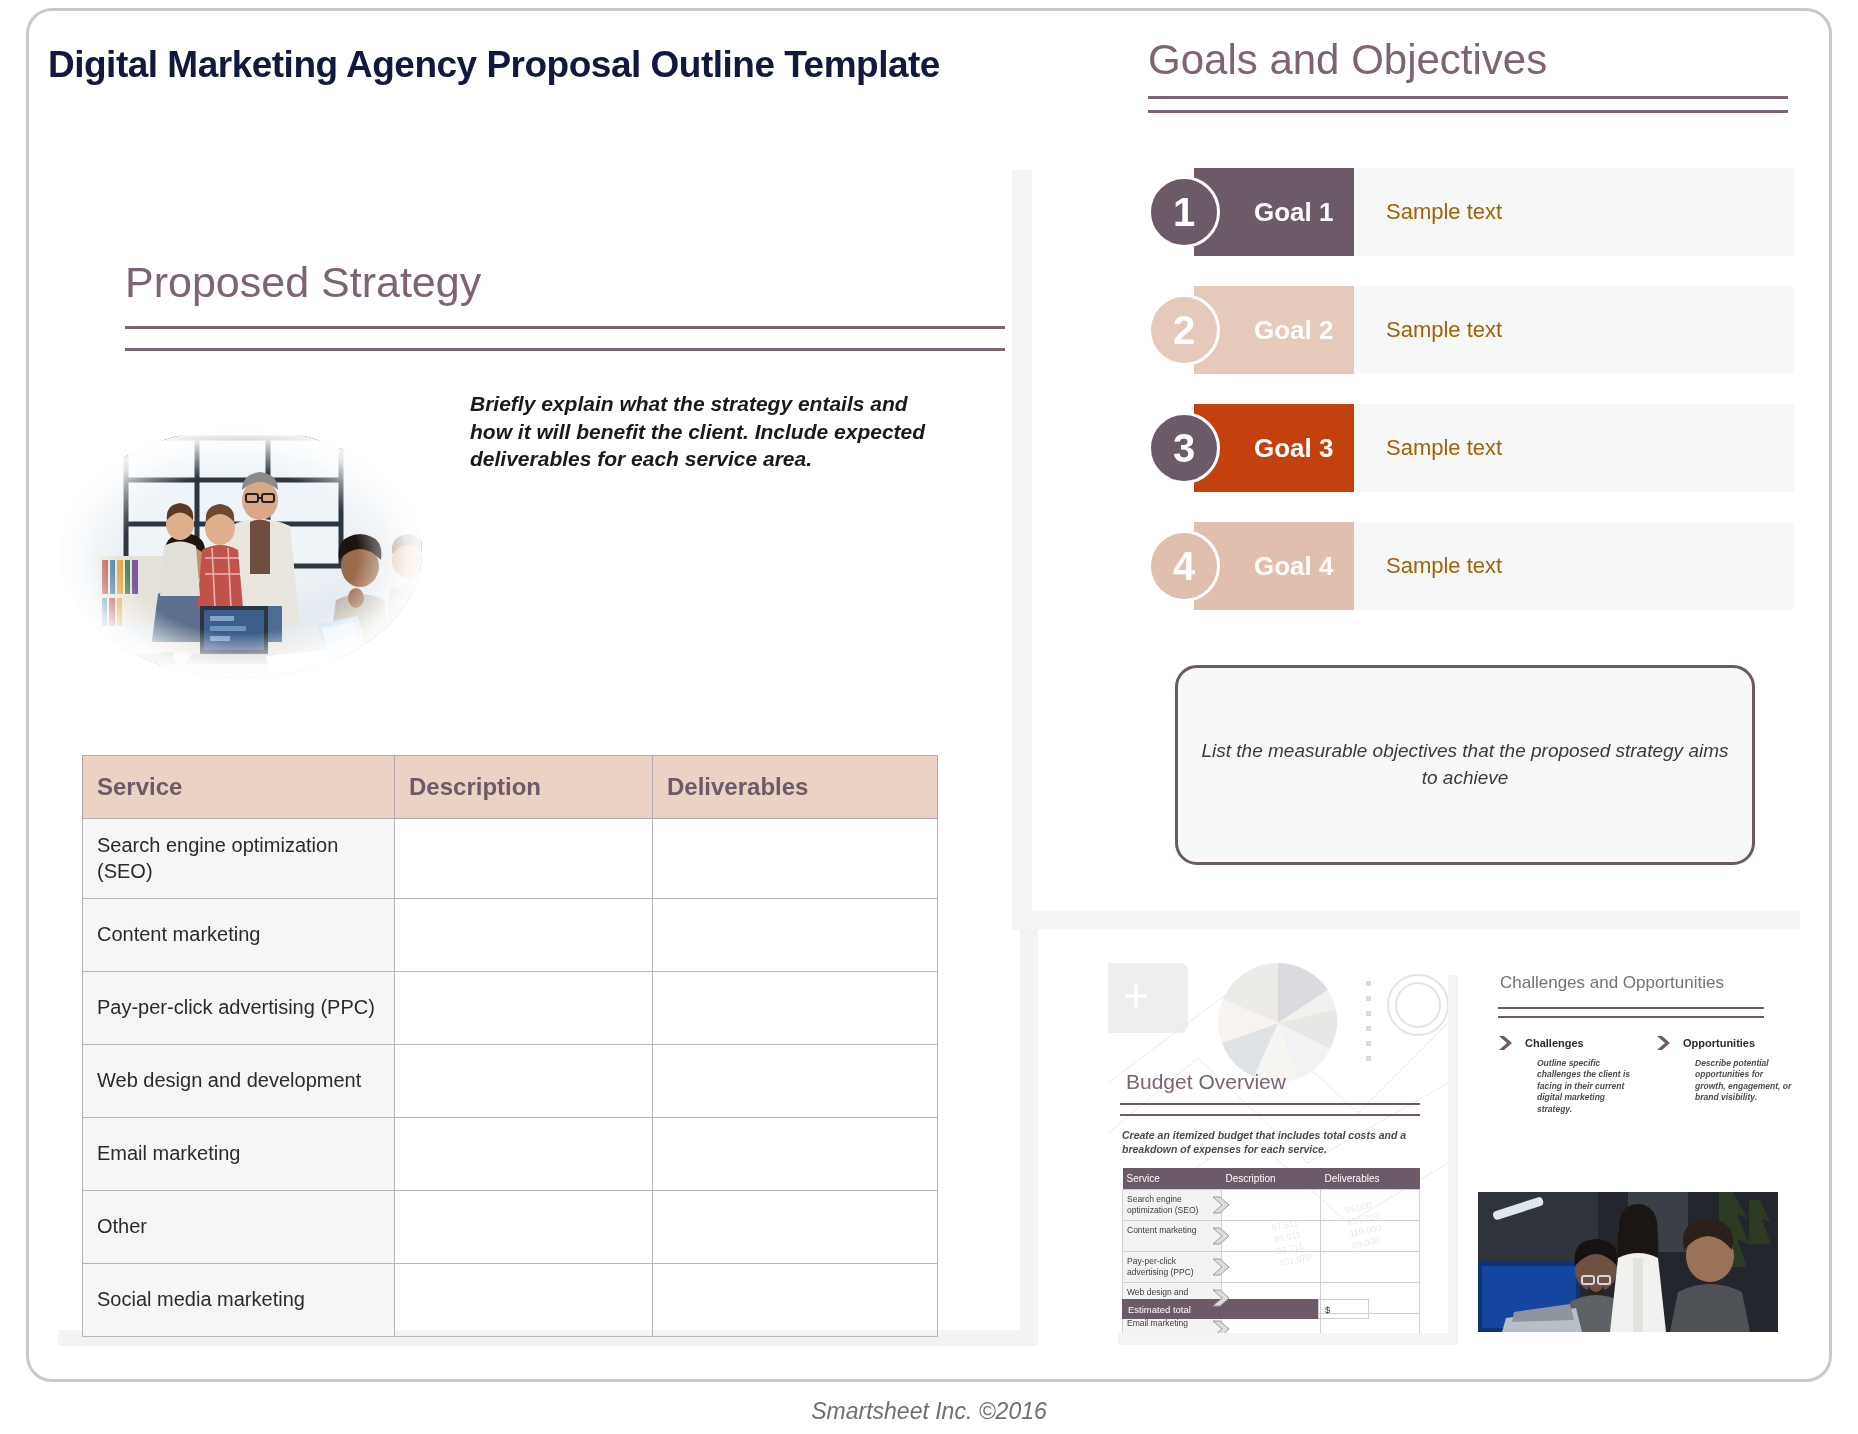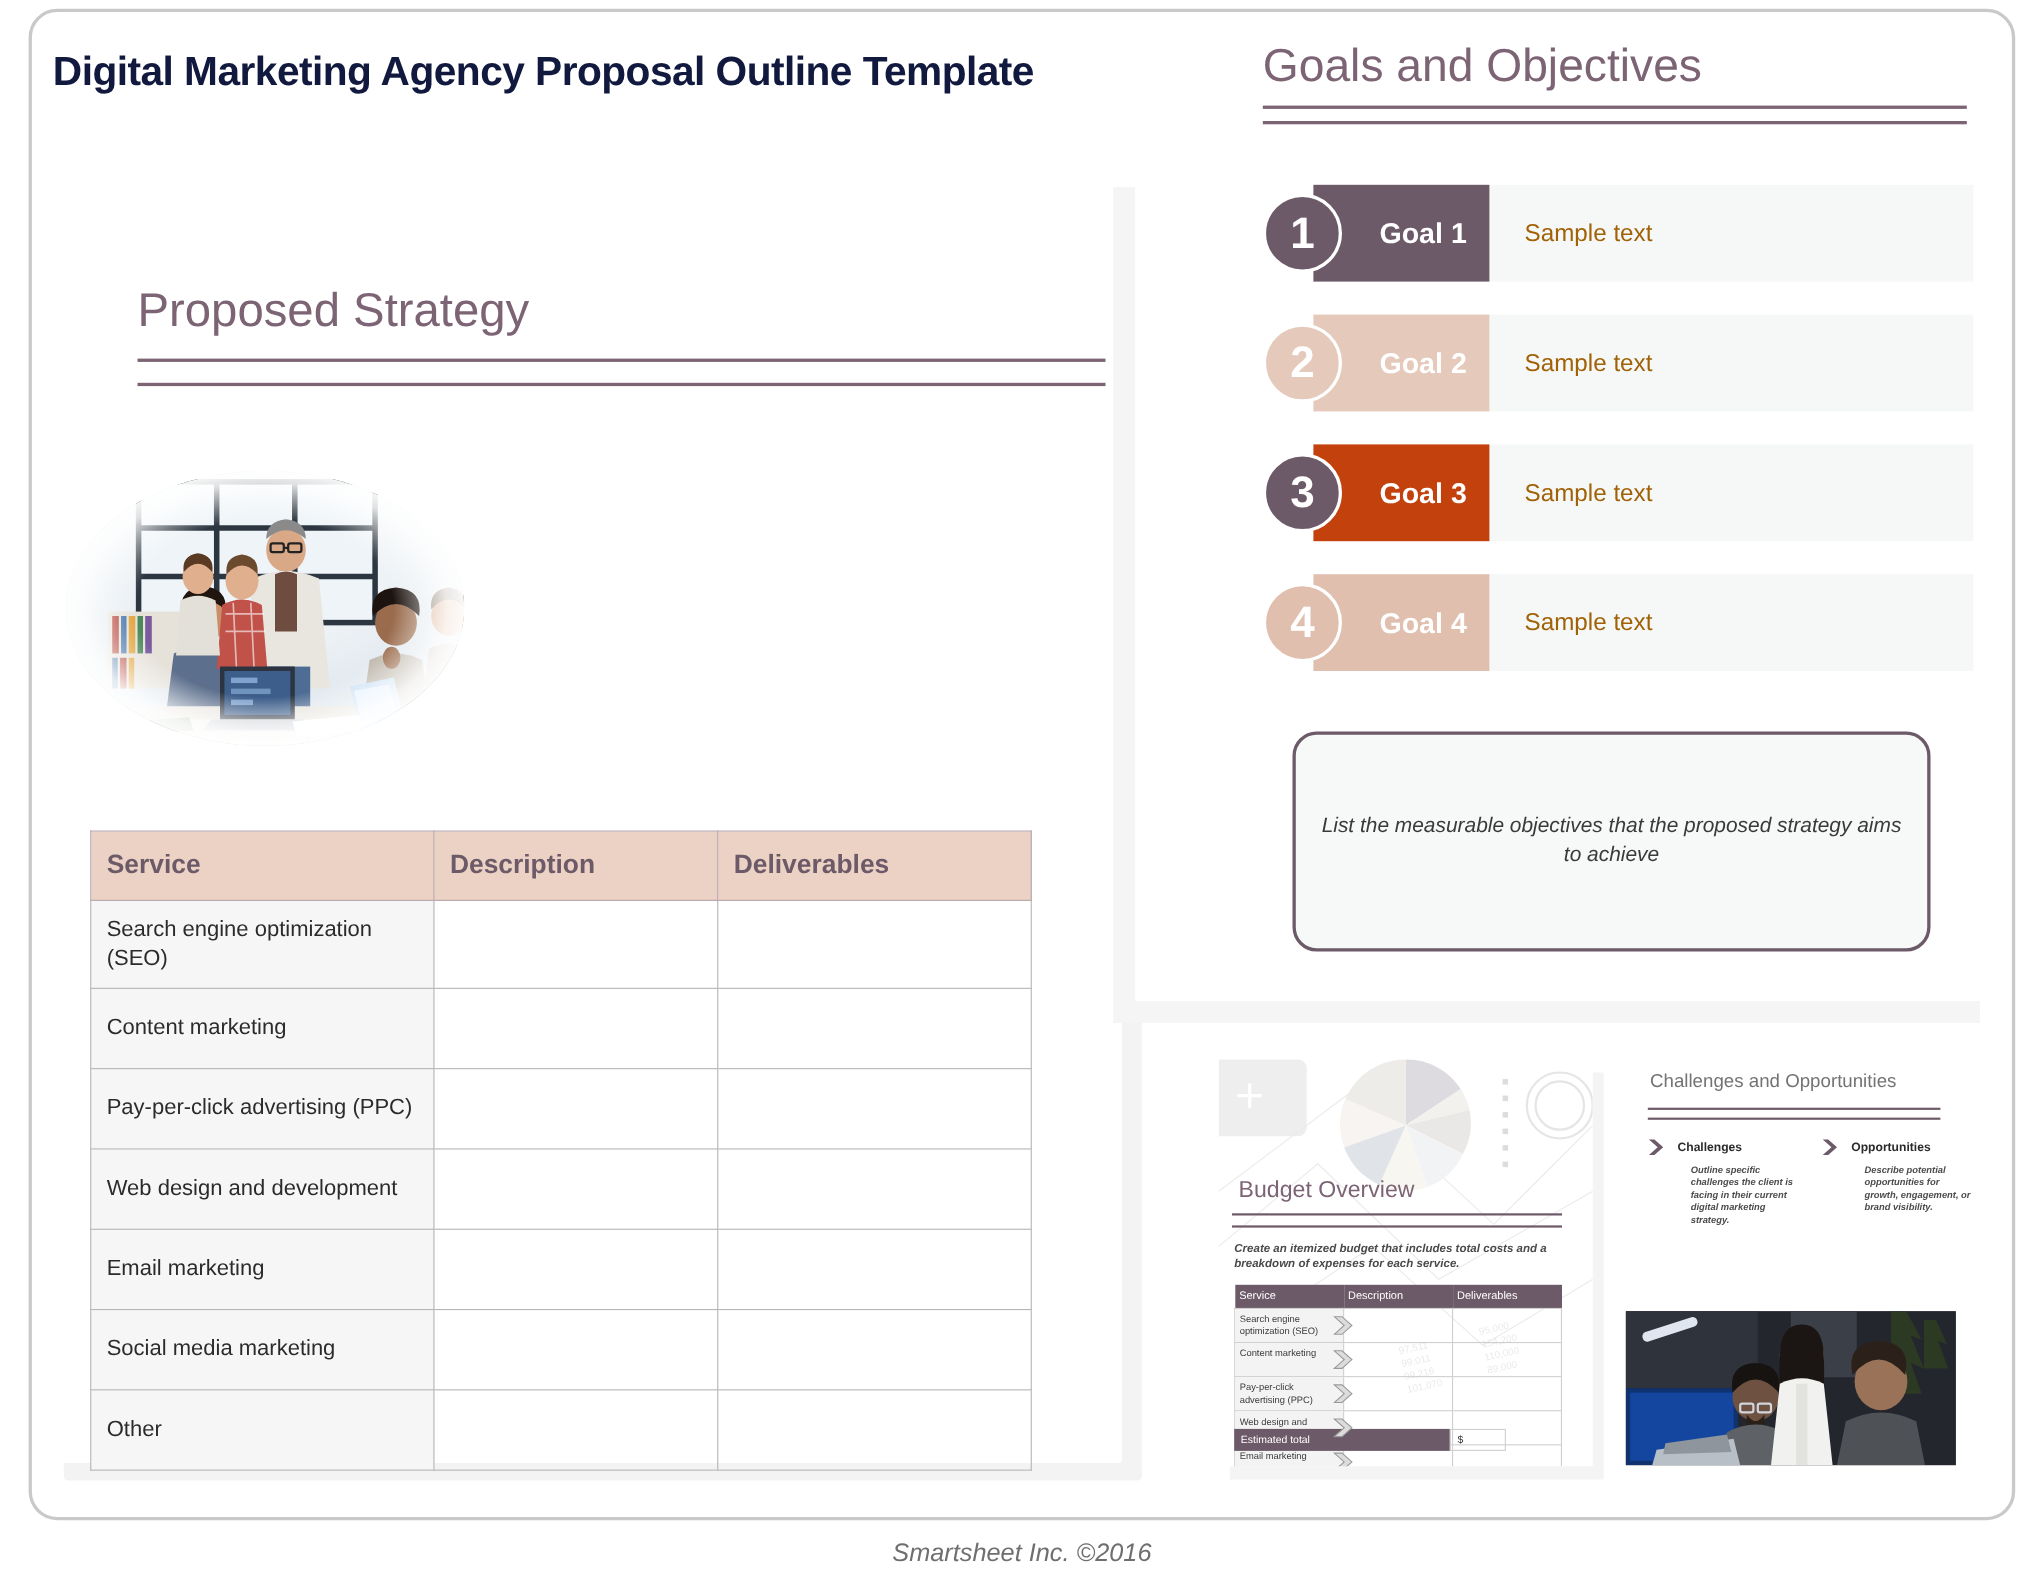--- a/index.html
+++ b/index.html
@@ -220,20 +220,21 @@
   <div class="left-shadow"></div>
   <div class="left-card"></div>
 
   <div class="right-shadow"></div>
   <div class="right-card"></div>
 
   <div class="sec-head" id="ps-title">Proposed Strategy</div>
   <div class="rule" id="ps-rule1"></div>
   <div class="rule" id="ps-rule2"></div>
 
+  <div class="intro-text">Briefly explain what the strategy entails and how it will benefit the client. Include expected deliverables for each service area.</div>
 
   <div class="photo-oval">
     <svg width="362" height="250" viewBox="0 0 362 250">
       <defs>
         <radialGradient id="win" cx="50%" cy="30%" r="70%">
           <stop offset="0%" stop-color="#ffffff"></stop>
           <stop offset="100%" stop-color="#d8e2ea"></stop>
         </radialGradient>
       </defs>
       <rect width="362" height="250" fill="url(#win)"></rect>
@@ -371,26 +372,26 @@
           <td class="svc-name">Web design and development</td>
           <td></td>
           <td></td>
         </tr>
         <tr>
           <td class="svc-name">Email marketing</td>
           <td></td>
           <td></td>
         </tr>
         <tr>
-          <td class="svc-name">Social media marketing</td>
+          <td class="svc-name">Other</td>
           <td></td>
           <td></td>
         </tr>
         <tr>
-          <td class="svc-name">Other</td>
+          <td class="svc-name">Social media marketing</td>
           <td></td>
           <td></td>
         </tr>
       </tbody>
   </table>
 
   <div class="sec-head" id="go-title">Goals and Objectives</div>
   <div class="rule" id="go-rule1"></div>
   <div class="rule" id="go-rule2"></div>
 

